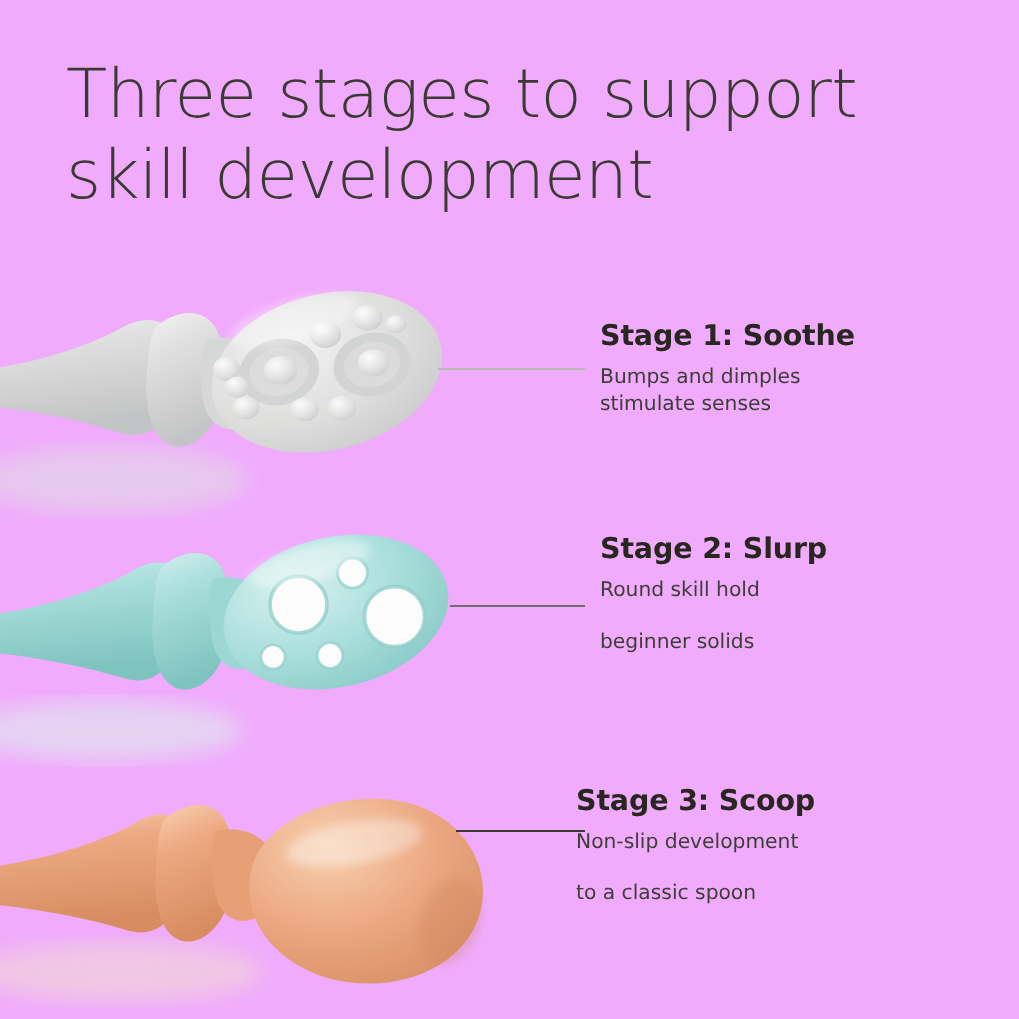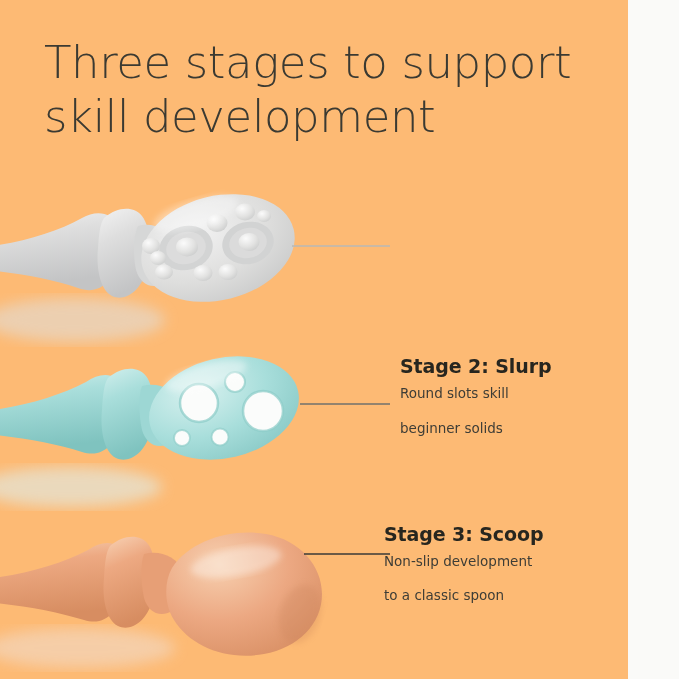--- a/index.html
+++ b/index.html
@@ -8,23 +8,23 @@
   }
   body {
     width: 679px;
     height: 679px;
     background: #fafaf8;
     font-family: "Liberation Sans", sans-serif;
     overflow: hidden;
   }
   #infographic {
     position: relative;
-    width: 628px;
+    width: 679px;
     height: 679px;
-    background: #fdba74;
+    background: #f0abfc;
   }
   
   #heading {
     position: absolute;
     left: 44px;
     top: 36px;
     width: 560px;
   }
   #heading .hl {
     display: block;
@@ -232,24 +232,29 @@
                C 164,604 164,582 172,568 Z" fill="url(#gOrHead)"></path>
       <ellipse cx="236" cy="562" rx="46" ry="14" transform="rotate(-10 236 562)" fill="#ffffff" opacity="0.35" filter="url(#blurMd)"></ellipse>
       <ellipse cx="300" cy="614" rx="20" ry="30" transform="rotate(18 300 614)" fill="#c9825a" opacity="0.28" filter="url(#blurMd)"></ellipse>
     </g>
 
     <line x1="292" y1="246" x2="390" y2="246" stroke="#b9b9b6" stroke-width="1.4"></line>
     <line x1="300" y1="404" x2="390" y2="404" stroke="#6f706d" stroke-width="1.4"></line>
     <line x1="304" y1="554" x2="390" y2="554" stroke="#3a3a37" stroke-width="1.4"></line>
   </svg>
 
+  <div class="callout" id="callout-1">
+    <span class="c-title">Stage 1: Soothe</span>
+    <span class="c-desc">Bumps and dimples</span>
+    <span class="c-desc" style="margin-top:0">stimulate senses</span>
+  </div>
 
   <div class="callout" id="callout-2">
     <span class="c-title">Stage 2: Slurp</span>
-    <span class="c-desc">Round slots skill</span>
+    <span class="c-desc">Round skill hold</span>
     <span class="c-desc" style="margin-top:17px">beginner solids</span>
   </div>
 
   <div class="callout" id="callout-3">
     <span class="c-title">Stage 3: Scoop</span>
     <span class="c-desc">Non-slip development</span>
     <span class="c-desc" style="margin-top:16px">to a classic spoon</span>
   </div>
 
 </div>

